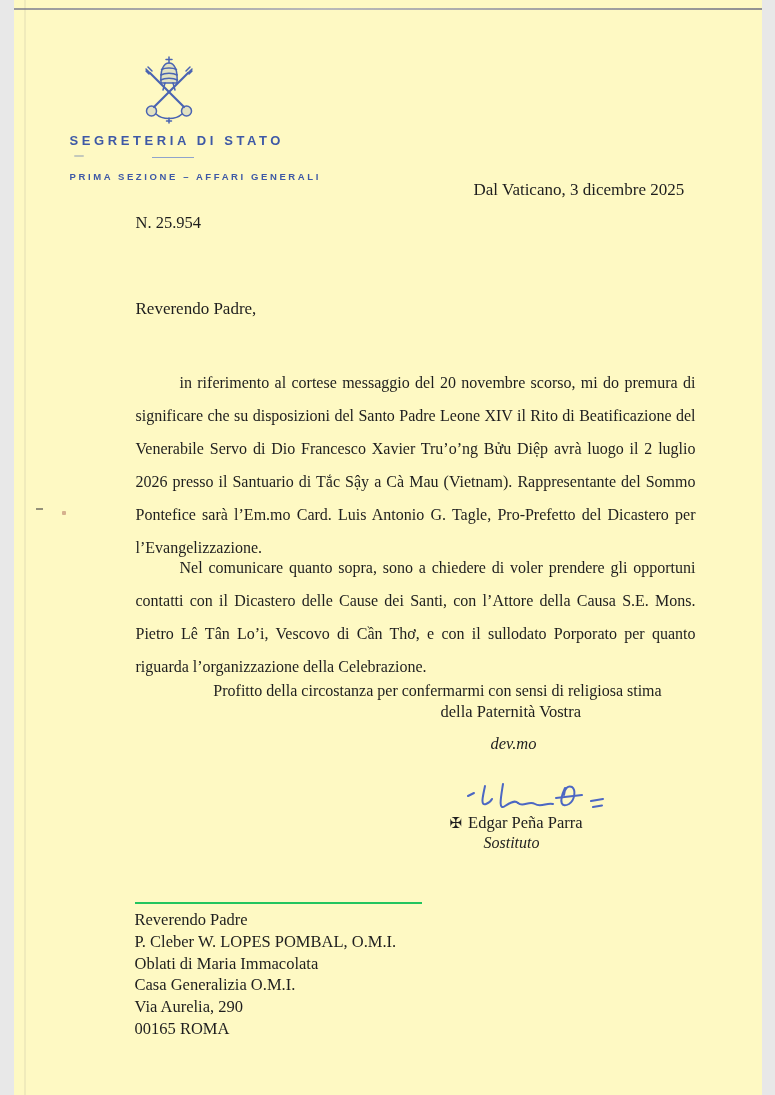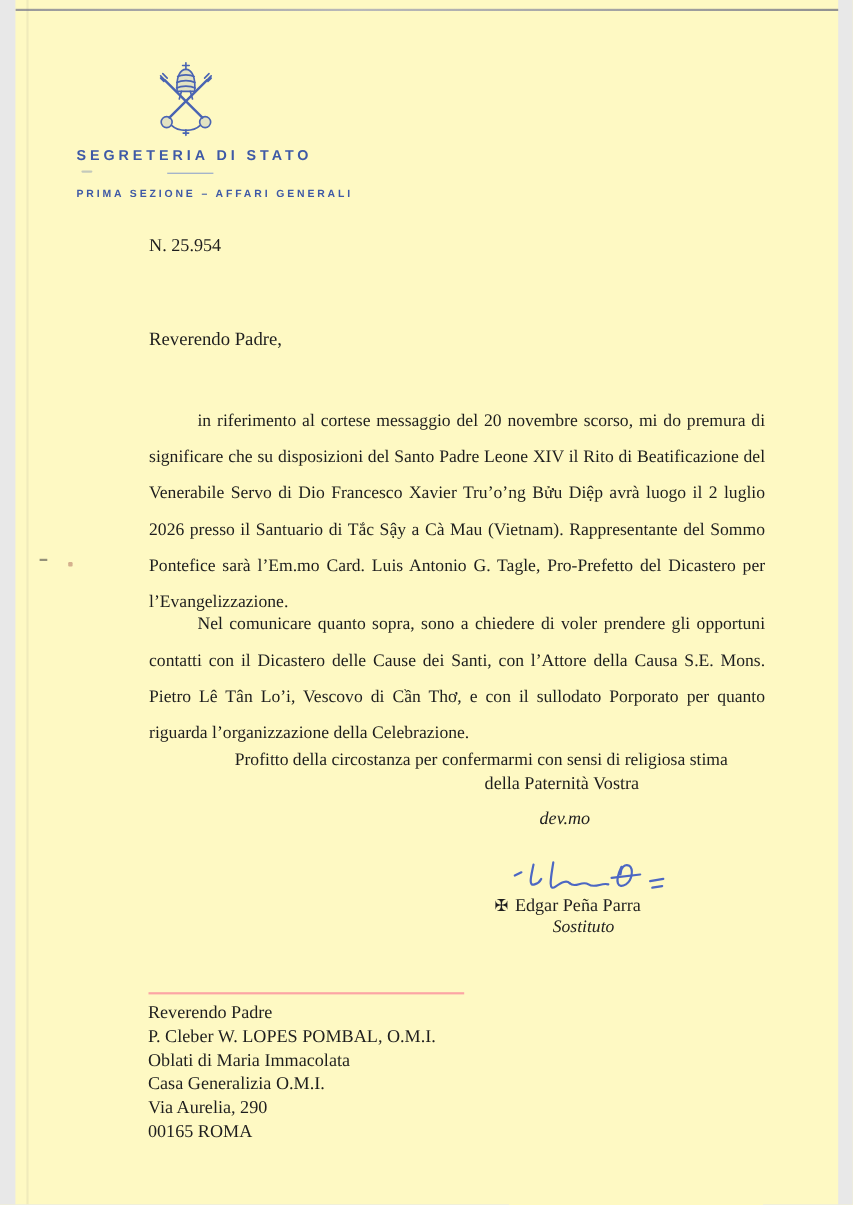--- a/index.html
+++ b/index.html
@@ -49,25 +49,25 @@
   }
   .p1{top:350px;}
   .p2{top:535px;}
   .p3{top:658px;text-align:center;}
   .vale1{position:absolute;left:427px;top:702px;font-size:16.5px;white-space:nowrap;}
   .vale2{position:absolute;left:477px;top:734px;font-size:16.5px;white-space:nowrap;font-style:italic;}
   
   .sig-scribble{position:absolute;left:447px;top:779px;width:160px;height:42px;}
   .sig-name{position:absolute;left:436px;top:813px;font-size:16.5px;white-space:nowrap;}
   .sig-cross{font-size:15px;margin-right:6px;}
-  .sig-title{position:absolute;left:489px;top:834px;font-size:16px;font-style:italic;white-space:nowrap;}
+  .sig-title{position:absolute;left:470px;top:834px;font-size:16px;font-style:italic;white-space:nowrap;}
   
   .recipient{
     position:absolute;left:121px;top:902px;width:287px;
-    border-top:2px solid #fca5a5;
+    border-top:2px solid #22c55e;
     padding-top:5px;
     font-size:16.5px;line-height:21.8px;
   }
   .recipient div{white-space:nowrap;}
 </style>
 </head>
 <body>
 
 <div class="page">
 
@@ -101,20 +101,21 @@
         <path d="M21 58 C27 64 41 64 47 58"></path>
         <path d="M34 62 v5 M31.5 65 h5"></path>
       </g>
     </svg>
   </div>
   <div class="org-name">SEGRETERIA DI STATO</div>
   <div class="org-rule"></div>
   <div class="org-smudge"></div>
   <div class="section-name">PRIMA SEZIONE – AFFARI GENERALI</div>
 
+  <div class="dateline">Dal Vaticano, 3 dicembre 2025</div>
   <div class="protocol">N. 25.954</div>
 
   <div class="salutation">Reverendo Padre,</div>
   <p class="para p1">in riferimento al cortese messaggio del 20 novembre scorso, mi do premura di significare che su disposizioni del Santo Padre Leone XIV il Rito di Beatificazione del Venerabile Servo di Dio Francesco Xavier Tru’o’ng Bửu Diệp avrà luogo il 2 luglio 2026 presso il Santuario di Tắc Sậy a Cà Mau (Vietnam). Rappresentante del Sommo Pontefice sarà l’Em.mo Card. Luis Antonio G. Tagle, Pro-Prefetto del Dicastero per l’Evangelizzazione.</p>
   <p class="para p2">Nel comunicare quanto sopra, sono a chiedere di voler prendere gli opportuni contatti con il Dicastero delle Cause dei Santi, con l’Attore della Causa S.E. Mons. Pietro Lê Tân Lo’i, Vescovo di Cần Thơ, e con il sullodato Porporato per quanto riguarda l’organizzazione della Celebrazione.</p>
   <p class="para p3">Profitto della circostanza per confermarmi con sensi di religiosa stima</p>
   <div class="vale1">della Paternità Vostra</div>
   <div class="vale2">dev.mo</div>
 
   <div class="sig-scribble">

